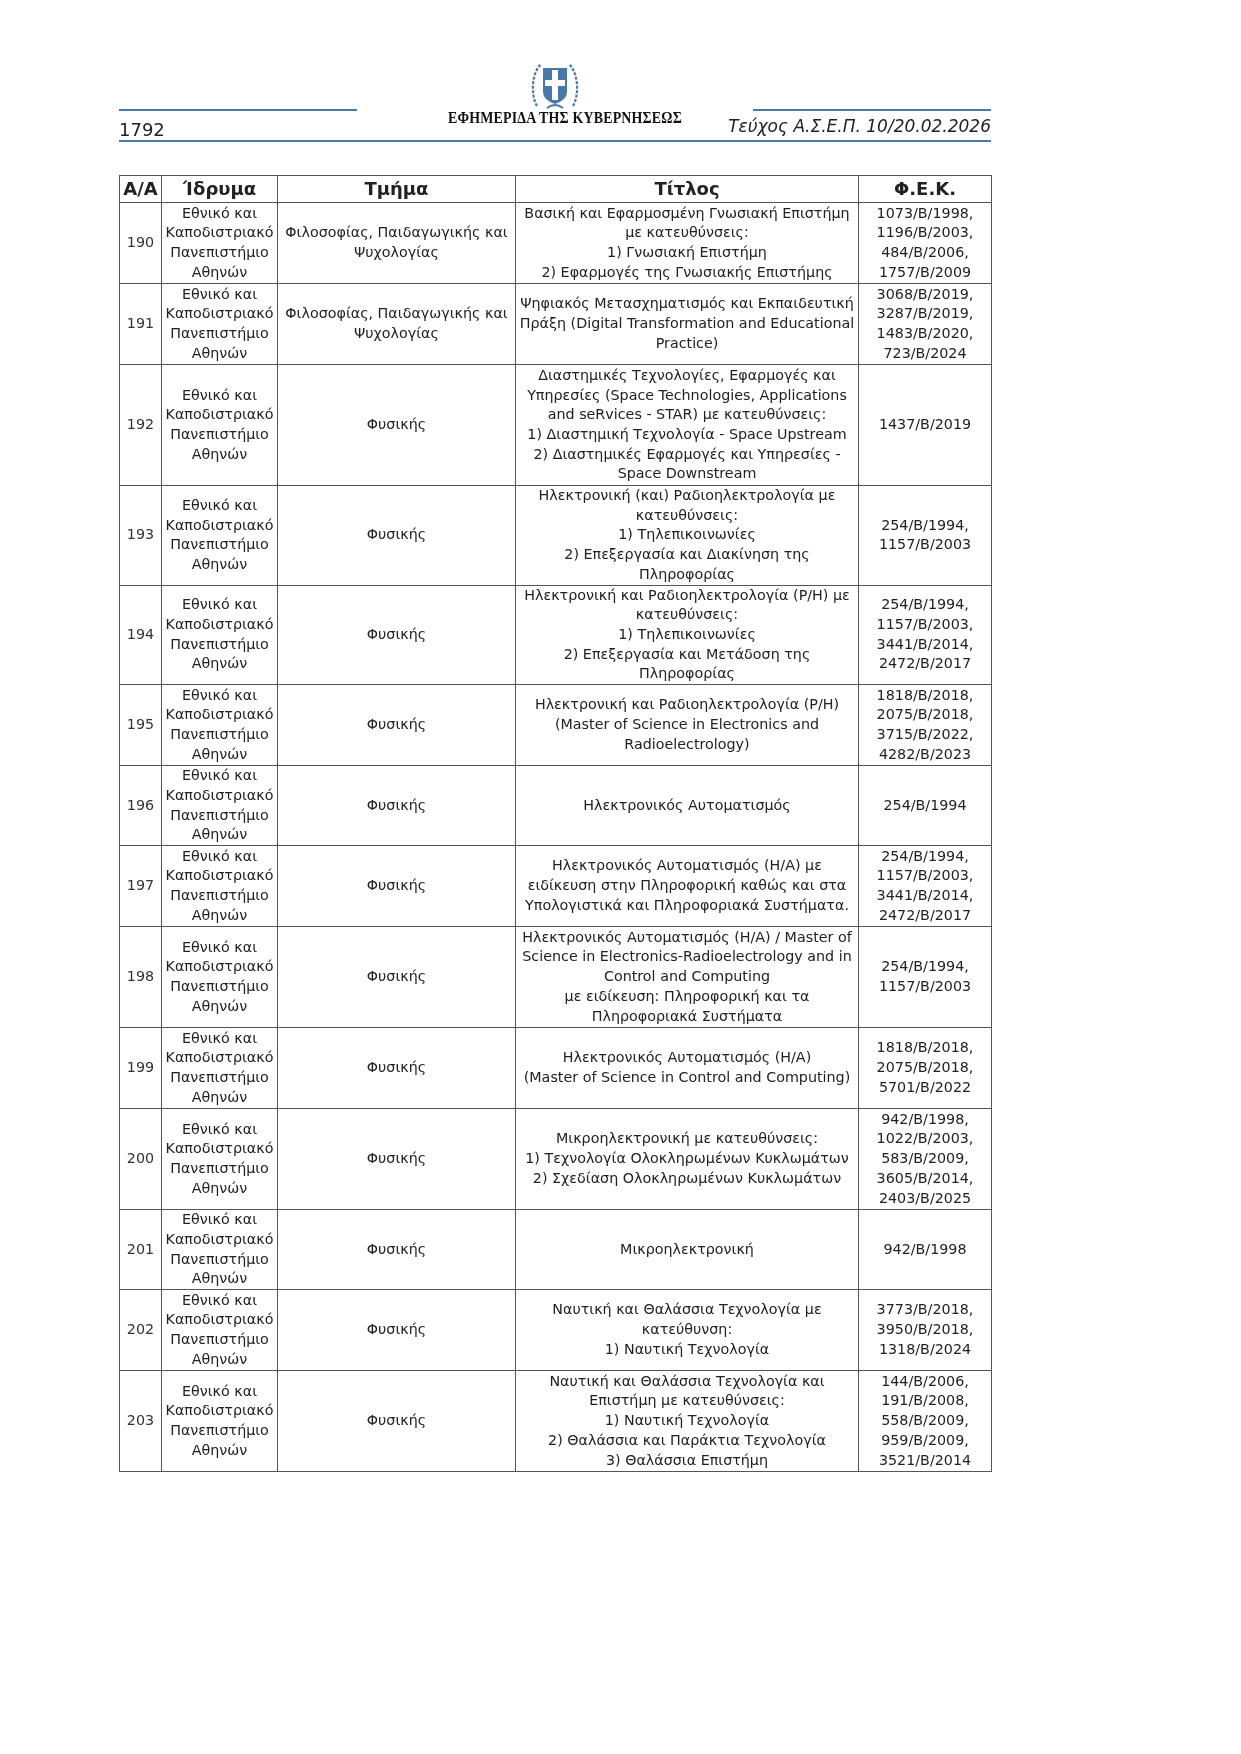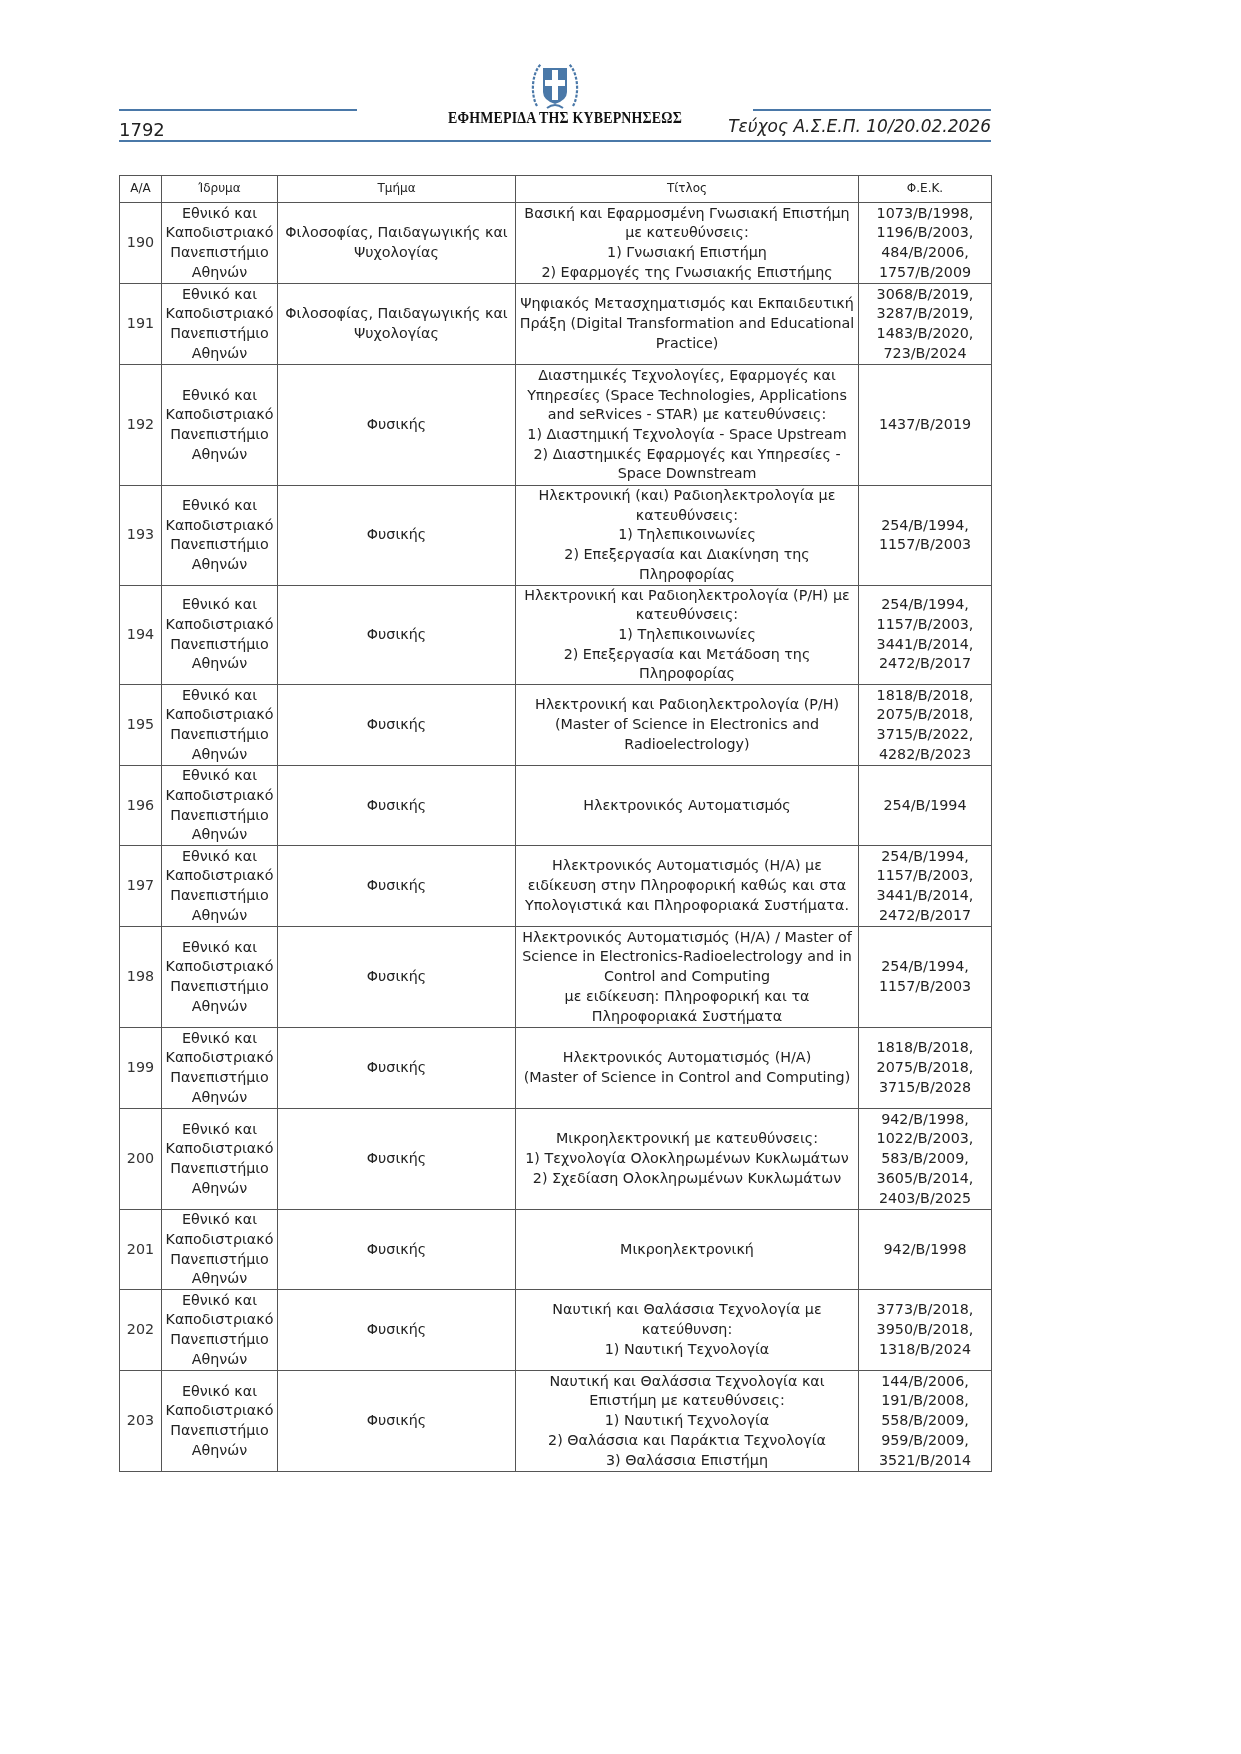--- a/index.html
+++ b/index.html
@@ -7,21 +7,21 @@
   .header { position: absolute; left: 119px; top: 50px; width: 872px; height: 110px; }
   .emblem { position: absolute; left: 410px; top: 6px; width: 52px; height: 56px; }
   .rule-left { position: absolute; left: 0; top: 59px; width: 238px; height: 2px; background: #4a78a8; }
   .rule-right { position: absolute; left: 634px; top: 59px; width: 238px; height: 2px; background: #4a78a8; }
   .rule-bottom { position: absolute; left: 0; top: 90px; width: 872px; height: 2px; background: #4a78a8; }
   .page-num { position: absolute; left: 0; top: 69px; font-size: 18px; color: #222; }
   .gazette-title { position: absolute; left: 260px; top: 58px; width: 372px; text-align: center; font-family: "Liberation Serif", serif; font-size: 17px; letter-spacing: 0.2px; transform: scaleX(0.82); transform-origin: center; font-weight: bold; color: #111; }
   .issue { position: absolute; right: 0; top: 66px; font-size: 17px; color: #222; font-style: italic; }
   table.main { position: absolute; left: 119px; top: 175px; width: 872px; border-collapse: collapse; table-layout: fixed; font-size: 14.3px; line-height: 19.7px; }
   table.main th, table.main td { border: 1.3px solid #555; text-align: center; vertical-align: middle; padding: 0 3px; }
-  table.main th { font-weight: normal; height: 26px; font-size: 12px; }
+  table.main th { font-weight: bold; height: 26px; font-size: 18px; }
   td.aa { color: #333; margin-top: 37px; }
   .title-line { display: block; }
 </style>
 </head>
 <body>
 
 <div class="header">
   <svg class="emblem" viewBox="0 0 52 56">
     <path d="M8 50 C2 40 2 18 12 8" stroke="#4a78a8" stroke-width="2.2" fill="none" stroke-dasharray="3 1.5"></path>
     <path d="M44 50 C50 40 50 18 40 8" stroke="#4a78a8" stroke-width="2.2" fill="none" stroke-dasharray="3 1.5"></path>
@@ -186,21 +186,21 @@
         <td class="aa">199</td>
         <td>Εθνικό και Καποδιστριακό Πανεπιστήμιο Αθηνών</td>
         <td>Φυσικής</td>
         <td>
           <span class="title-line">Ηλεκτρονικός Αυτοματισμός (Η/Α)</span>
           <span class="title-line">(Master of Science in Control and Computing)</span>
         </td>
         <td>
           <span class="title-line">1818/Β/2018,</span>
           <span class="title-line">2075/Β/2018,</span>
-          <span class="title-line">3715/Β/2028</span>
+          <span class="title-line">5701/Β/2022</span>
         </td>
       </tr>
       <tr style="height: 101px;">
         <td class="aa">200</td>
         <td>Εθνικό και Καποδιστριακό Πανεπιστήμιο Αθηνών</td>
         <td>Φυσικής</td>
         <td>
           <span class="title-line">Μικροηλεκτρονική με κατευθύνσεις:</span>
           <span class="title-line">1) Τεχνολογία Ολοκληρωμένων Κυκλωμάτων</span>
           <span class="title-line">2) Σχεδίαση Ολοκληρωμένων Κυκλωμάτων</span>

